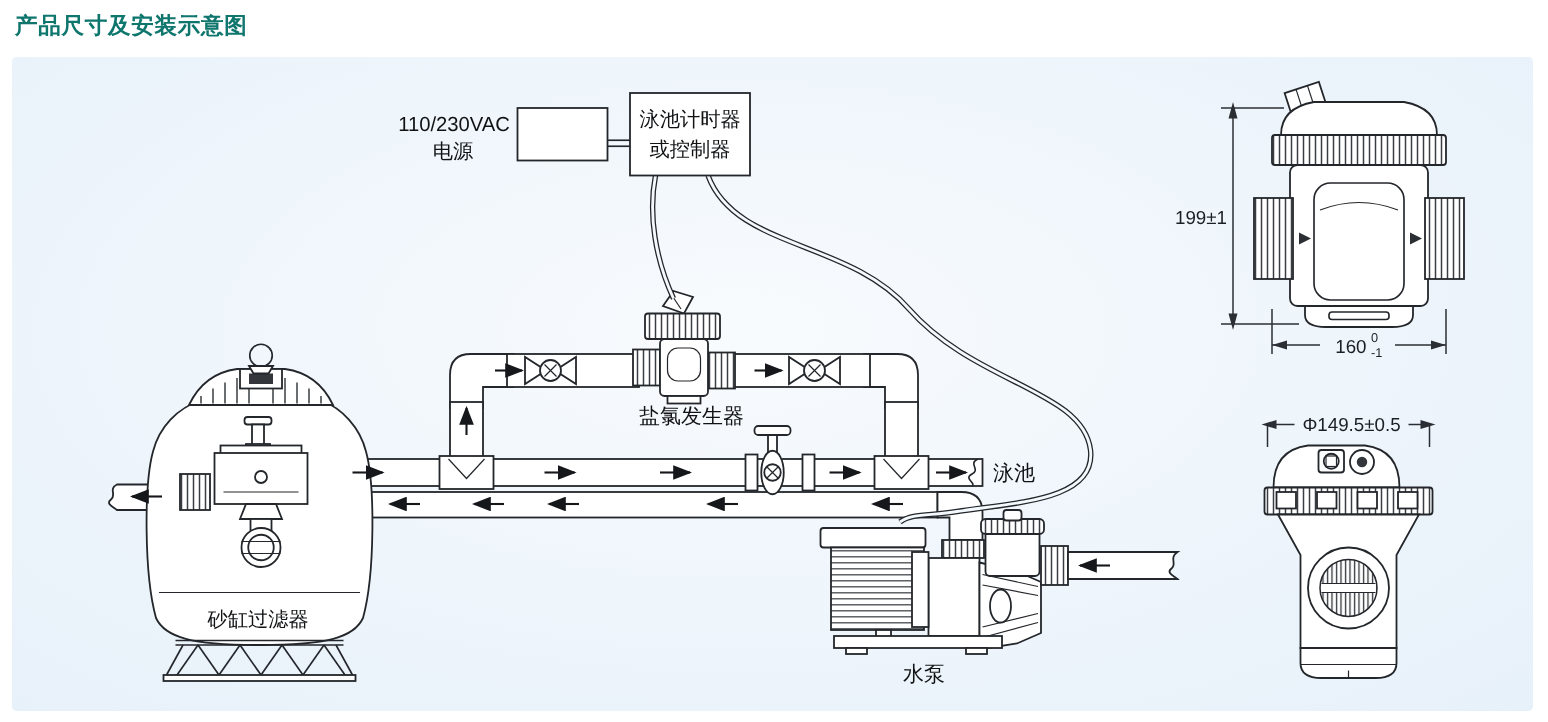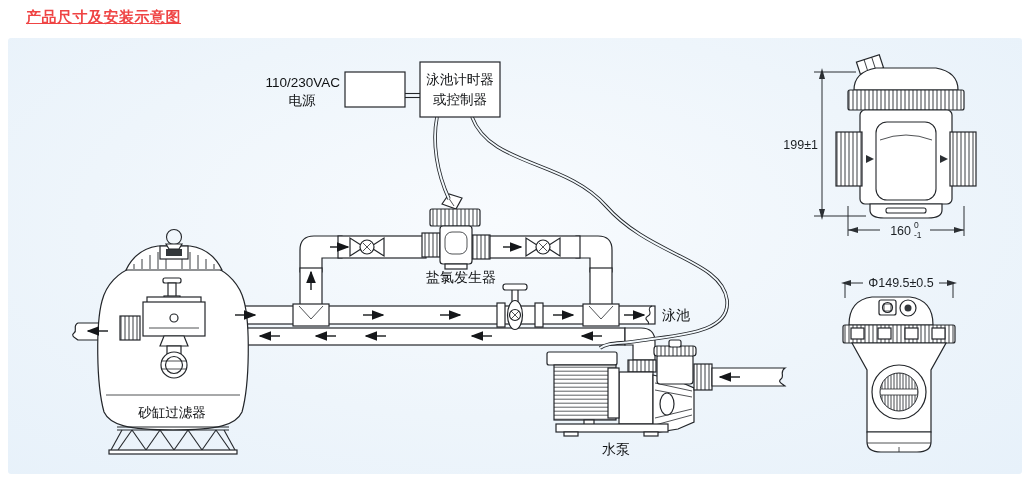--- a/index.html
+++ b/index.html
@@ -1,19 +1,19 @@
 <!DOCTYPE html>
 <html><head>
 <meta charset="utf-8">
 <style>
   html,body{margin:0;padding:0;background:#fff;}
   .page{position:relative;width:1032px;height:481px;background:#ffffff;overflow:hidden;
         font-family:"Liberation Sans","DejaVu Sans",sans-serif;}
-  .title{position:absolute;left:26px;top:8px;margin:0;font-size:15px;font-weight:bold;
-         color:#ef4444;letter-spacing:.5px;text-decoration:underline;}
+  .title{position:absolute;left:10px;top:8px;margin:0;font-size:15px;font-weight:bold;
+         color:#0f766e;letter-spacing:.5px;}
   .panel{position:absolute;left:8px;top:38px;width:1014px;height:436px;border-radius:3px;
          background:radial-gradient(ellipse at 48% 42%, #f8fbfe 0%, #eef5fb 55%, #e7f1fa 100%);}
   svg{display:block;}
   .pw{fill:#ffffff;stroke:#23262a;stroke-width:1.2;}
   .rib{fill:url(#ribs);stroke:#23262a;stroke-width:1.2;}
   .fin{fill:url(#fins);stroke:#23262a;stroke-width:1.2;}
   .ln{fill:none;stroke:#23262a;stroke-width:1.1;}
   .lnt{fill:none;stroke:#23262a;stroke-width:0.8;}
   .flow{fill:none;stroke:#15171a;stroke-width:1.4;}
   .cableO{fill:none;stroke:#23262a;stroke-width:3.6;}

